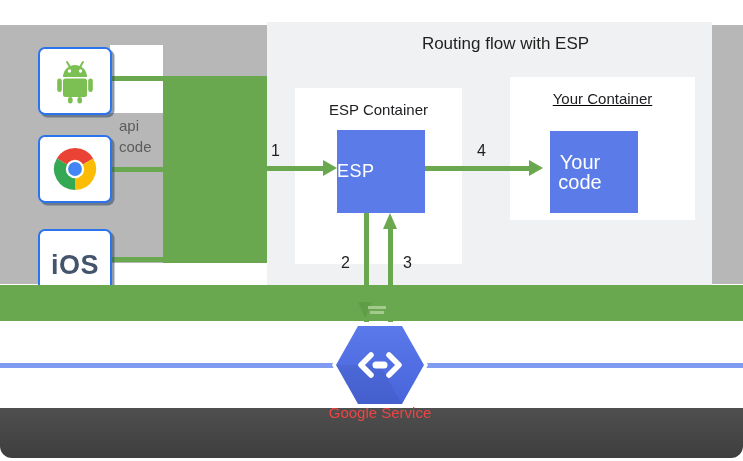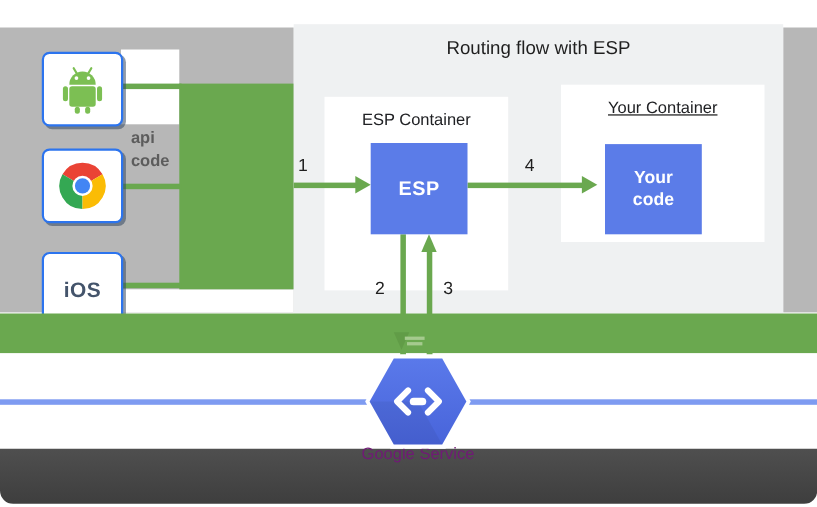--- a/index.html
+++ b/index.html
@@ -11,34 +11,34 @@
   .abs{position:absolute;}
   .gray-bg{background:#b7b7b7;}
   .green{background:#6aa84f;}
   .white{background:#ffffff;}
 
   .client-box{
     background:#fff;border:2px solid #2c74ee;border-radius:7px;
     box-shadow:2.5px 2.5px 0 rgba(52,72,99,.55);
     display:flex;align-items:center;justify-content:center;
   }
-  .ios-label{font-size:19px;font-weight:bold;color:#44546b;letter-spacing:.5px;}
+  .ios-label{font-size:27px;font-weight:bold;color:#44546b;letter-spacing:.5px;}
 
   .annotation{font-size:15px;line-height:21px;color:#5c5c5c;}
 
   .panel{background:#eff1f2;}
-  .panel-title{font-size:17px;color:#1f1f1f;text-align:center;}
+  .panel-title{font-size:17px;color:#1f1f1f;text-align:center;margin-left:16px;}
   .container-box{background:#ffffff;}
   .container-title{font-size:15px;color:#202124;text-align:center;padding-top:13px;}
   .blue-box{
-    background:#5b7ce8;color:#fff;font-weight:bold;
-    display:flex;align-items:center;justify-content:center;text-align:center;
+    background:#5b7ce8;color:#fff;font-weight:normal;
+    display:flex;align-items:center;justify-content:flex-start;text-align:center;
   }
   .esp-text{font-size:18px;letter-spacing:.5px;}
-  .code-text{font-size:16px;line-height:20px;width:60px;}
+  .code-text{font-size:20px;line-height:20px;width:60px;}
 
   .step-num{font-size:16px;color:#1f1f1f;}
 
   .hline{height:5px;background:#6aa84f;}
   .vline{width:5px;background:#6aa84f;}
   .arrow-right{
     width:0;height:0;border-top:8.5px solid transparent;
     border-bottom:8.5px solid transparent;border-left:14px solid #6aa84f;
   }
   .arrow-up{
@@ -51,21 +51,21 @@
   }
   .light-dash{background:#a5ca8e;height:3px;}
 
   .blue-line{background:#7e9bf1;height:5px;}
 
   .footer{
     background:linear-gradient(#4f4f4f,#3e3e3e);
     border-radius:0 0 12px 12px;
   }
   .service-label{
-    font-size:15px;line-height:18px;color:#701a75;text-align:center;
+    font-size:15px;line-height:18px;color:#ef4444;text-align:center;
   }
 </style>
 </head>
 <body>
 
 <div class="canvas">
 
   <div class="abs gray-bg" style="left:0;top:25;width:267px;height:259px;top:25px;"></div>
   <div class="abs gray-bg" style="left:712px;top:25px;width:31px;height:259px;"></div>
 
@@ -102,21 +102,21 @@
       <path d="M22,22 L40.2,11.5 A21,21 0 0,1 22,43 z" fill="#fbbc05"></path>
       <circle cx="22" cy="22" r="9.2" fill="#fff"></circle>
       <circle cx="22" cy="22" r="6.9" fill="#4285f4"></circle>
     </svg>
   </div>
 
   <div class="abs client-box" style="left:38px;top:229px;width:70px;height:68px;">
     <span class="ios-label">iOS</span>
   </div>
 
-  <div class="abs annotation" style="left:119px;top:115px;width:60px;font-weight:bold;">
+  <div class="abs annotation" style="left:119px;top:115px;width:60px;">
     <div>api</div>
     <div>code</div>
   </div>
 
   <div class="abs panel" style="left:267px;top:22px;width:445px;height:263px;"></div>
   <div class="abs panel-title" style="left:267px;top:34px;width:445px;">Routing flow with ESP</div>
 
   <div class="abs container-box" style="left:295px;top:88px;width:167px;height:176px;">
     <div class="container-title">ESP Container</div>
   </div>

